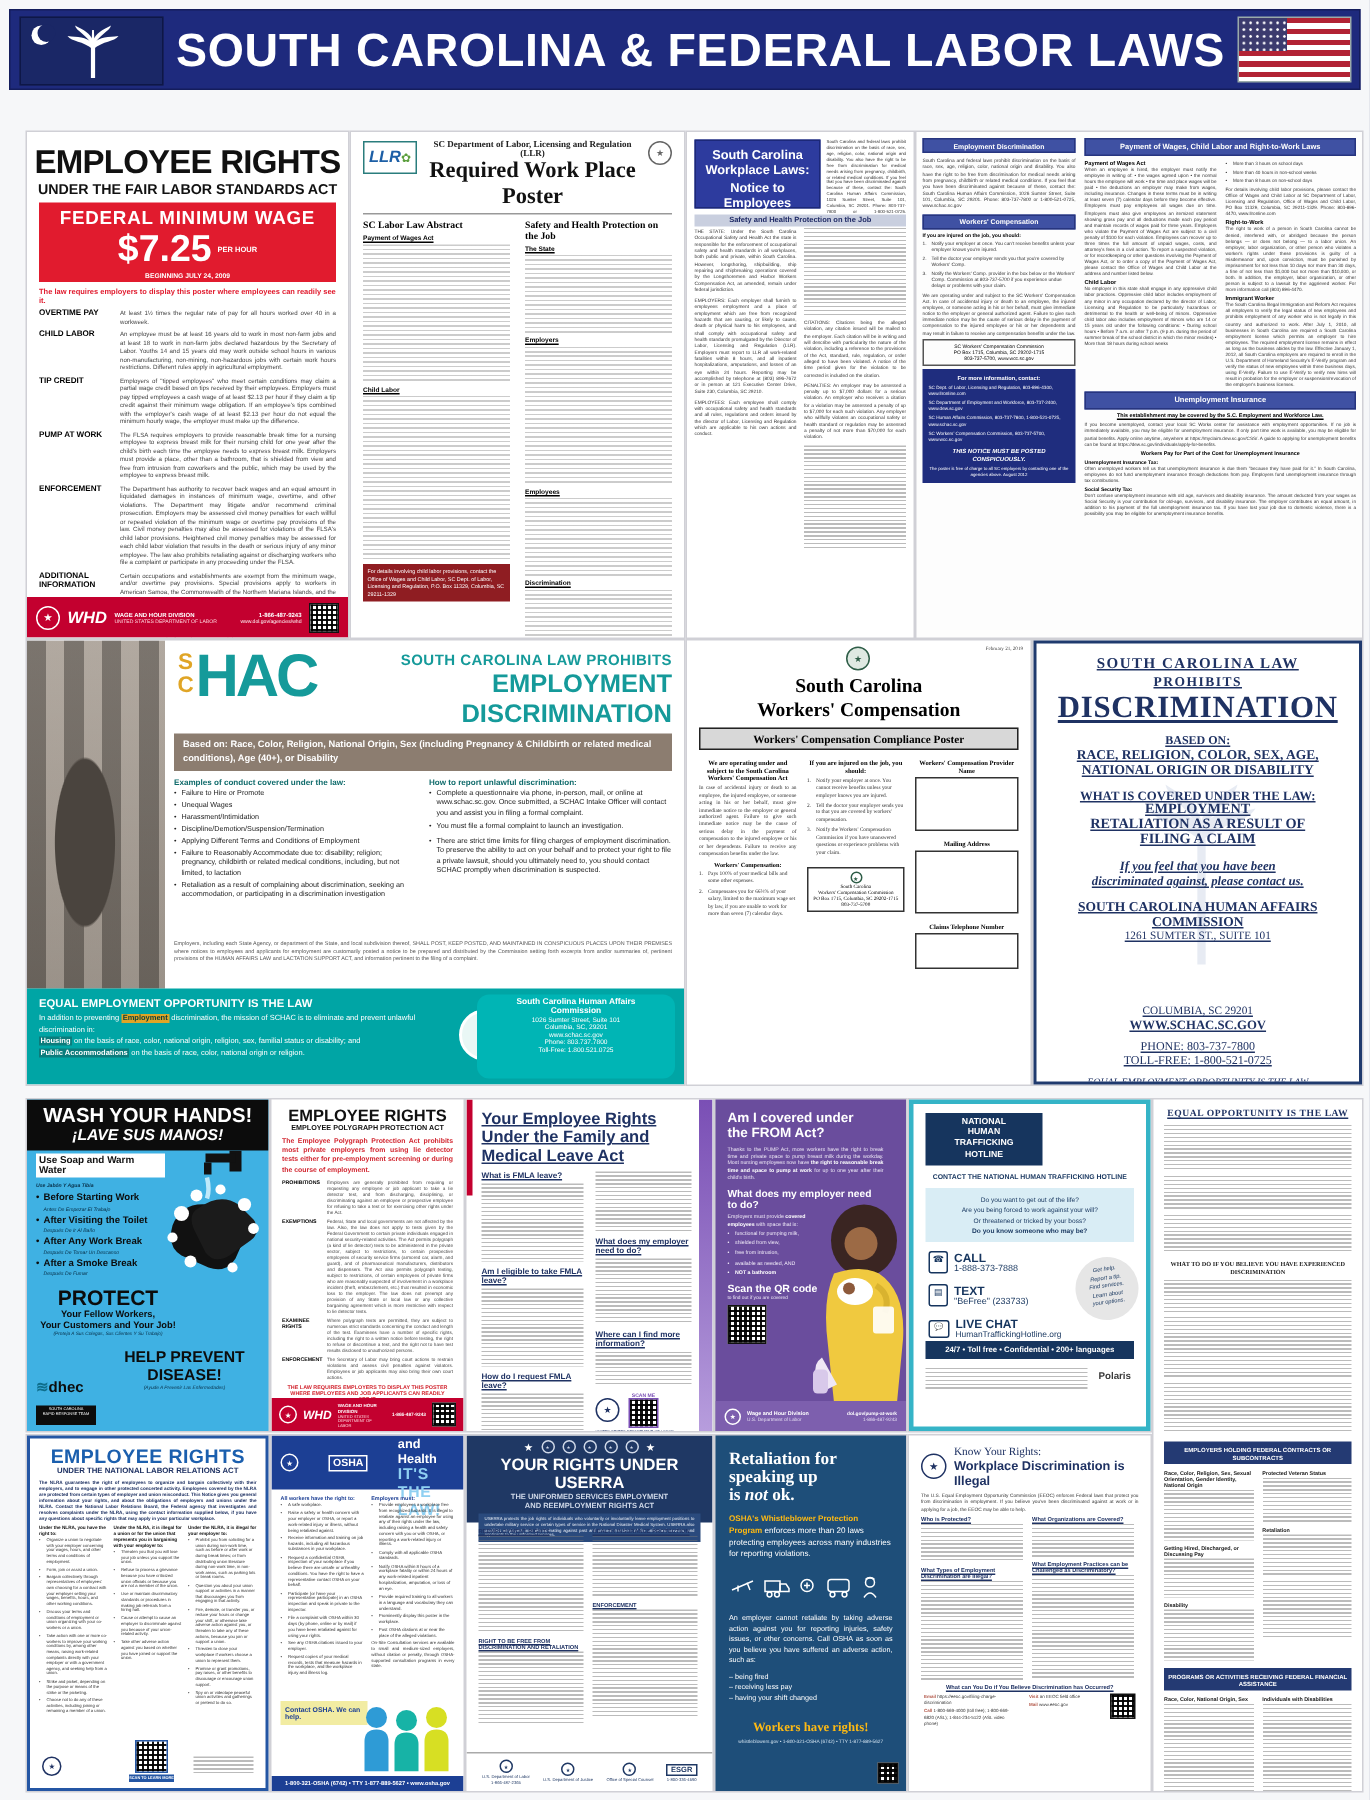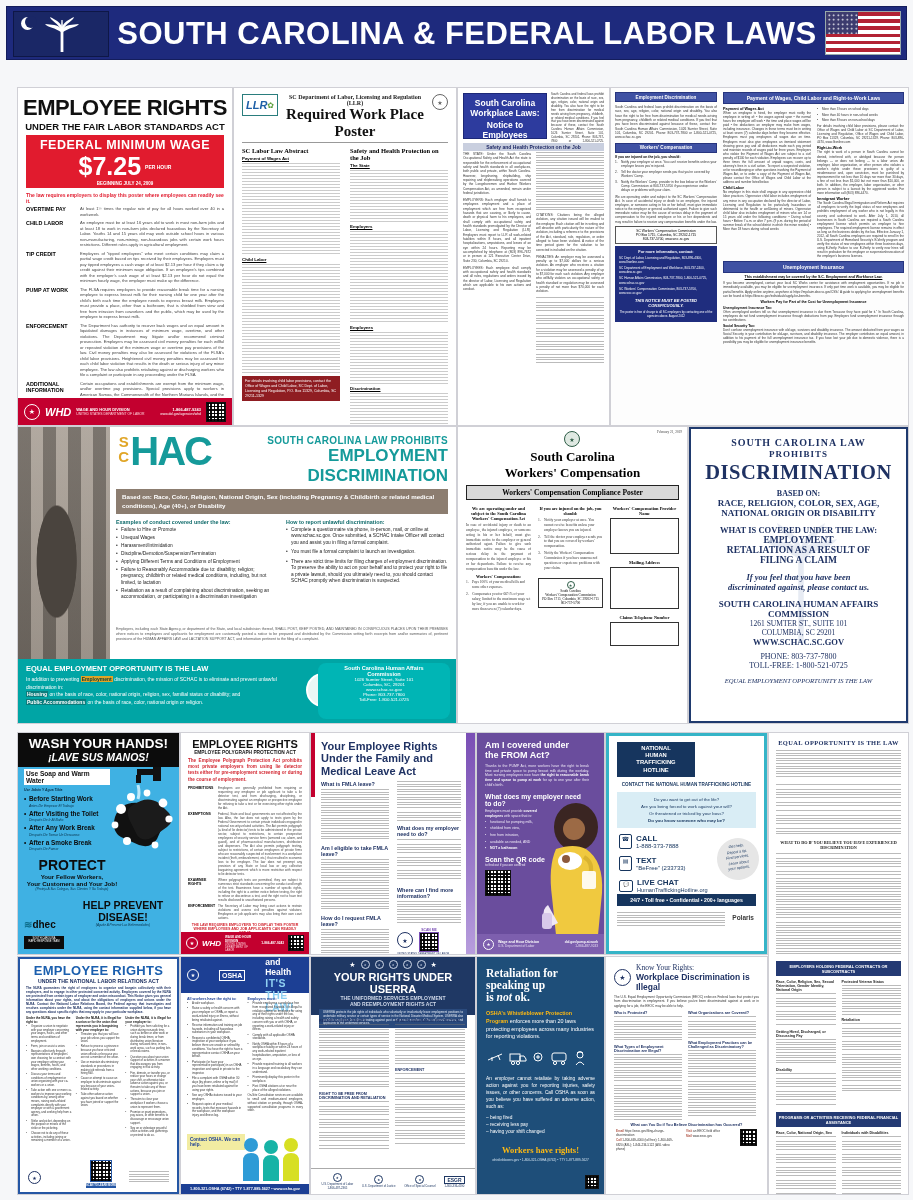--- a/index.html
+++ b/index.html
@@ -13,21 +13,21 @@
   .qr{background-color:#fff;border:1.5px solid #111;background-image:
       repeating-linear-gradient(0deg,#111 0,#111 1.6px,transparent 1.6px,transparent 3.4px),
       repeating-linear-gradient(90deg,#111 0,#111 1.6px,transparent 1.6px,transparent 3.4px);background-blend-mode:multiply;}
   .seal{border-radius:50%;display:flex;align-items:center;justify-content:center;box-sizing:border-box;}
   .li{position:relative;padding-left:5px;margin-bottom:1.5px;}
   .li::before{content:"•";position:absolute;left:0;top:0;}
   .ol{counter-reset:n;}
   .ol>div{counter-increment:n;position:relative;padding-left:6px;margin-bottom:2px;}
   .ol>div::before{content:counter(n)".";position:absolute;left:0;top:0;}
   .hdrbar{background:#3f51a3;color:#fff;font-weight:bold;text-align:center;}
-  .navy{color:#1f3263;}
+  .navy{color:#1f3263;text-decoration:underline;}
   .usflag-stripes{background:repeating-linear-gradient(to bottom,#b22234 0 3.6px,#fff 3.6px 7.2px);}
   .usflag-canton{background-color:#3c3b6e;background-image:radial-gradient(#fff 26%,transparent 30%);background-size:4.5px 4.5px;background-position:1px 1px;}
 </style>
 </head>
 <body>
 
 <div id="page">
 
   <div class="p" style="left:6px;top:6px;width:899px;height:52px;background:#1e2a7d;border:1px solid #141d5c;">
     <div class="p" style="left:6px;top:4px;width:94px;height:44px;background:#1a2766;border:1px solid #0e1747;">
@@ -348,21 +348,21 @@
       <div class="b" style="font-size:9px;">NATIONAL ORIGIN OR DISABILITY</div>
       <div class="b" style="font-size:8.5px;margin-top:7px;">WHAT IS COVERED UNDER THE LAW:</div>
       <div class="b" style="font-size:9.5px;">EMPLOYMENT</div>
       <div class="b" style="font-size:9.5px;">RETALIATION AS A RESULT OF</div>
       <div class="b" style="font-size:9.5px;">FILING A CLAIM</div>
       <div class="b i" style="font-size:8.5px;margin-top:7px;">If you feel that you have been</div>
       <div class="b i" style="font-size:8.5px;">discriminated against, please contact us.</div>
       <div class="b" style="font-size:9px;margin-top:7px;">SOUTH CAROLINA HUMAN AFFAIRS</div>
       <div class="b" style="font-size:9px;">COMMISSION</div>
       <div style="font-size:7.5px;">1261 SUMTER ST., SUITE 101</div>
-      <div style="font-size:7.5px;">COLUMBIA, SC 29201</div>
+      <div style="font-size:7.5px;margin-top:41px;">COLUMBIA, SC 29201</div>
       <div class="b" style="font-size:8.5px;">WWW.SCHAC.SC.GOV</div>
       <div style="font-size:8px;margin-top:5px;">PHONE: 803-737-7800</div>
       <div style="font-size:8px;">TOLL-FREE: 1-800-521-0725</div>
       <div class="i" style="font-size:6.6px;margin-top:7px;">EQUAL EMPLOYMENT OPPORTUNITY IS THE LAW</div>
     </div>
   </div>
 
   <div class="panel" style="left:18px;top:733px;width:161px;height:221px;background:#3fb1e3;">
     <div style="background:#0c0c0c;color:#fff;text-align:center;padding:3px 0 4px 0;">
       <div class="b" style="font-size:13.5px;font-stretch:condensed;">WASH YOUR HANDS!</div>

